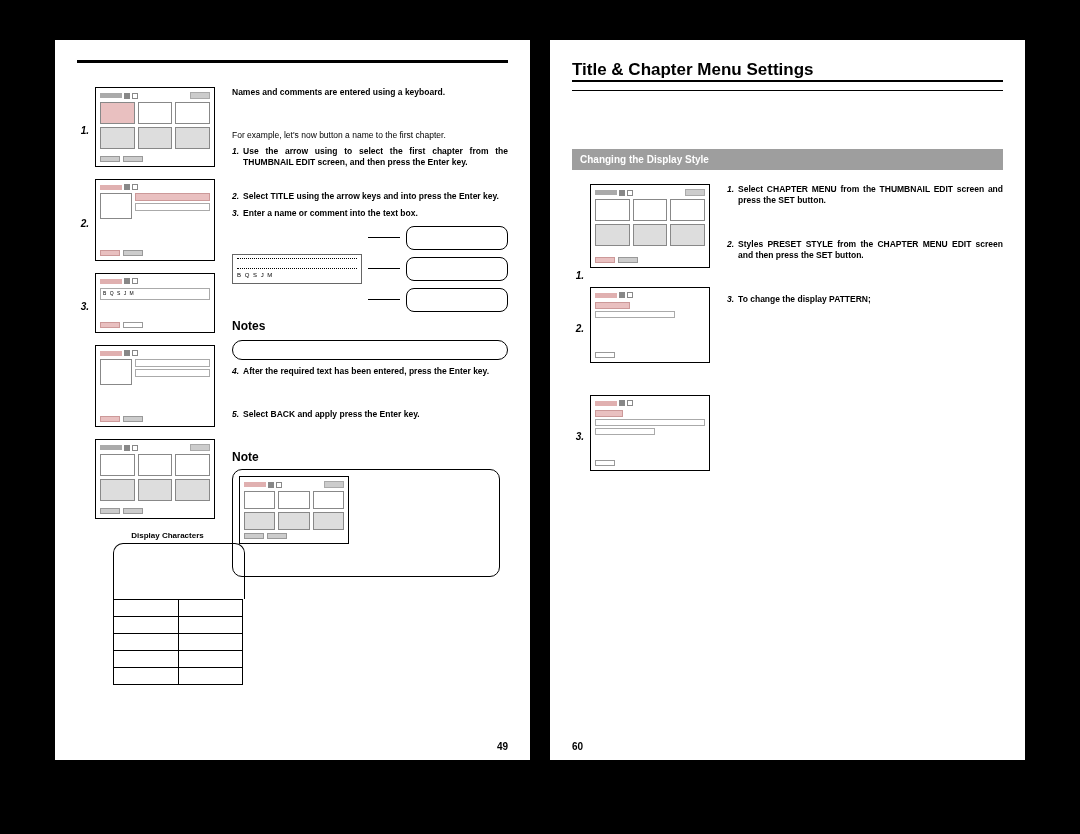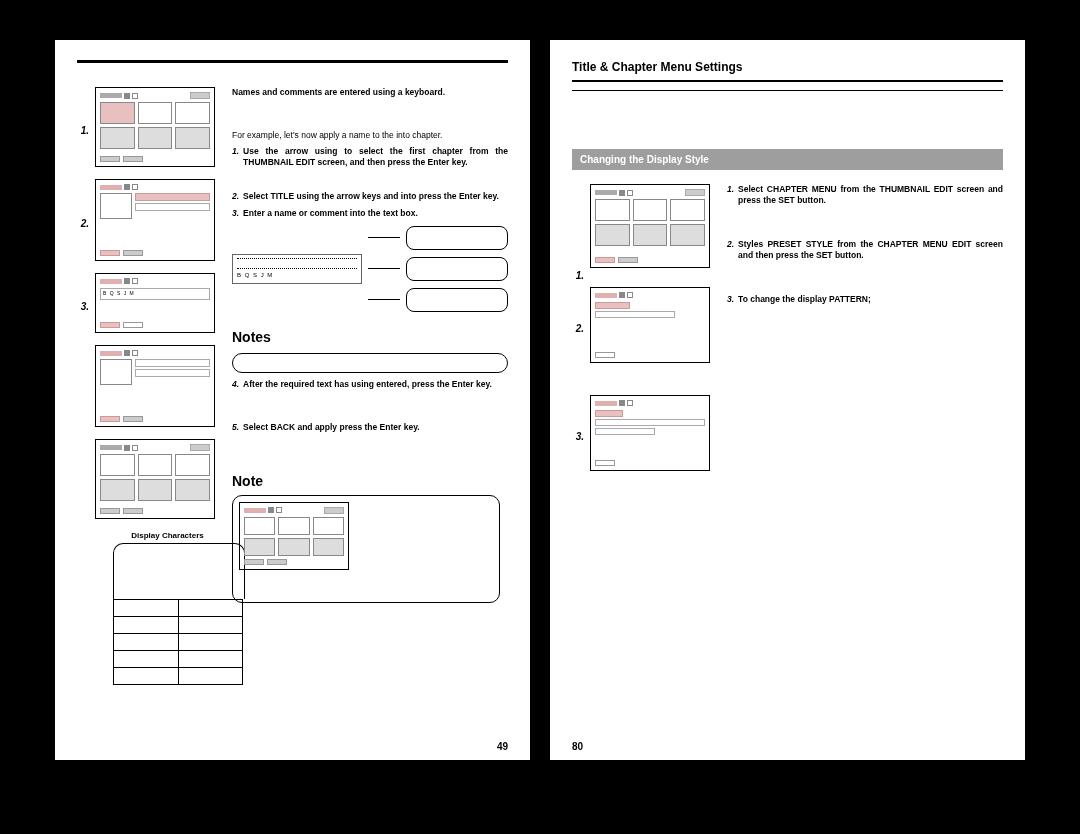--- a/index.html
+++ b/index.html
@@ -18,24 +18,23 @@
   }
   .page {
     background: #fff;
     width: 475px;
     height: 720px;
     position: relative;
     padding: 20px 22px 10px 22px;
     box-sizing: border-box;
   }
   .page-title {
-    font-size: 12px;
+    font-size: 17px;
     font-weight: bold;
     border-bottom: 2px solid #000;
-    padding-bottom: 6px;
     margin-bottom: 8px;
   }
   .section-bar {
     background: #9e9e9e;
     color: #fff;
     font-weight: bold;
     font-size: 10px;
     padding: 5px 8px;
     margin-bottom: 8px;
   }
@@ -84,21 +83,21 @@
     padding:6px;
     margin:6px 0;
     box-sizing:border-box;
   }
   .mini-screen {
     width:130px; height:30px; border:1px solid #666; padding:3px 4px; font-size:6px; box-sizing:border-box;
     position:relative;
   }
   .mini-screen .dotted { border-top:1px dotted #000; border-bottom:1px dotted #000; height:7px; font-size:5px; letter-spacing:1px; padding:1px 2px;}
   .label-box { width:100px; height:22px; border:1px solid #000; border-radius:8px;}
-  .notes-label { font-size:14px; font-weight:bold; margin:16px 0 2px 0;}
+  .notes-label { font-size:12px; font-weight:bold; margin:6px 0 2px 0;}
 
   .char-table-label { font-size:8px; font-weight:bold; text-align:center; margin-bottom:3px;}
   .char-table { width:130px; border:1px solid #000; border-collapse:collapse;}
   .char-table td { border:1px solid #000; height:14px; width:50%;}
 
   .page-num { position:absolute; bottom:8px; font-size:10px; font-weight:bold;}
   .page-num.right { right:22px;}
   .page-num.left { left:22px;}
 
   .spacer-block { height:50px;}
@@ -263,21 +262,21 @@
                   <td></td>
                 </tr>
           </tbody>
             </table>
         </div>
       </div>
 
       <div class="right-col">
         <div class="bold" style="margin-bottom:10px;">Names and comments are entered using a keyboard.</div>
         <div style="height:22px"></div>
-        <div>For example, let's now apply a name to the into chapter.</div>
+        <div>For example, let's now button a name to the first chapter.</div>
         <ol class="instructions">
           <li>
               <span class="num">1.</span>
               <span class="bold">Use the arrow using to select the first chapter from the THUMBNAIL EDIT screen, and then press the Enter key.</span>
             </li>
         </ol>
         <div style="height:12px"></div>
         <ol class="instructions">
           <li>
               <span class="num">2.</span>
@@ -309,21 +308,21 @@
               <div class="label-box"></div>
           </div>
         </div>
 
         <div class="notes-label">Notes</div>
         <div class="diagram-box" style="height:20px;"></div>
 
         <ol class="instructions">
           <li>
               <span class="num">4.</span>
-              <span class="bold">After the required text has using entered, press the Enter key.</span>
+              <span class="bold">After the required text has been entered, press the Enter key.</span>
             </li>
         </ol>
         <div style="height:22px"></div>
         <ol class="instructions">
           <li>
               <span class="num">5.</span>
               <span class="bold">Select BACK and apply press the Enter key.</span>
             </li>
         </ol>
 
@@ -451,16 +450,16 @@
         <div style="height:22px"></div>
         <ol class="instructions">
           <li>
               <span class="num">3.</span>
               <span class="bold">To change the display PATTERN;</span>
             </li>
         </ol>
       </div>
     </div>
 
-    <div class="page-num left">80</div>
+    <div class="page-num left">60</div>
   </div>
 
 </div>
 
 </body></html>

